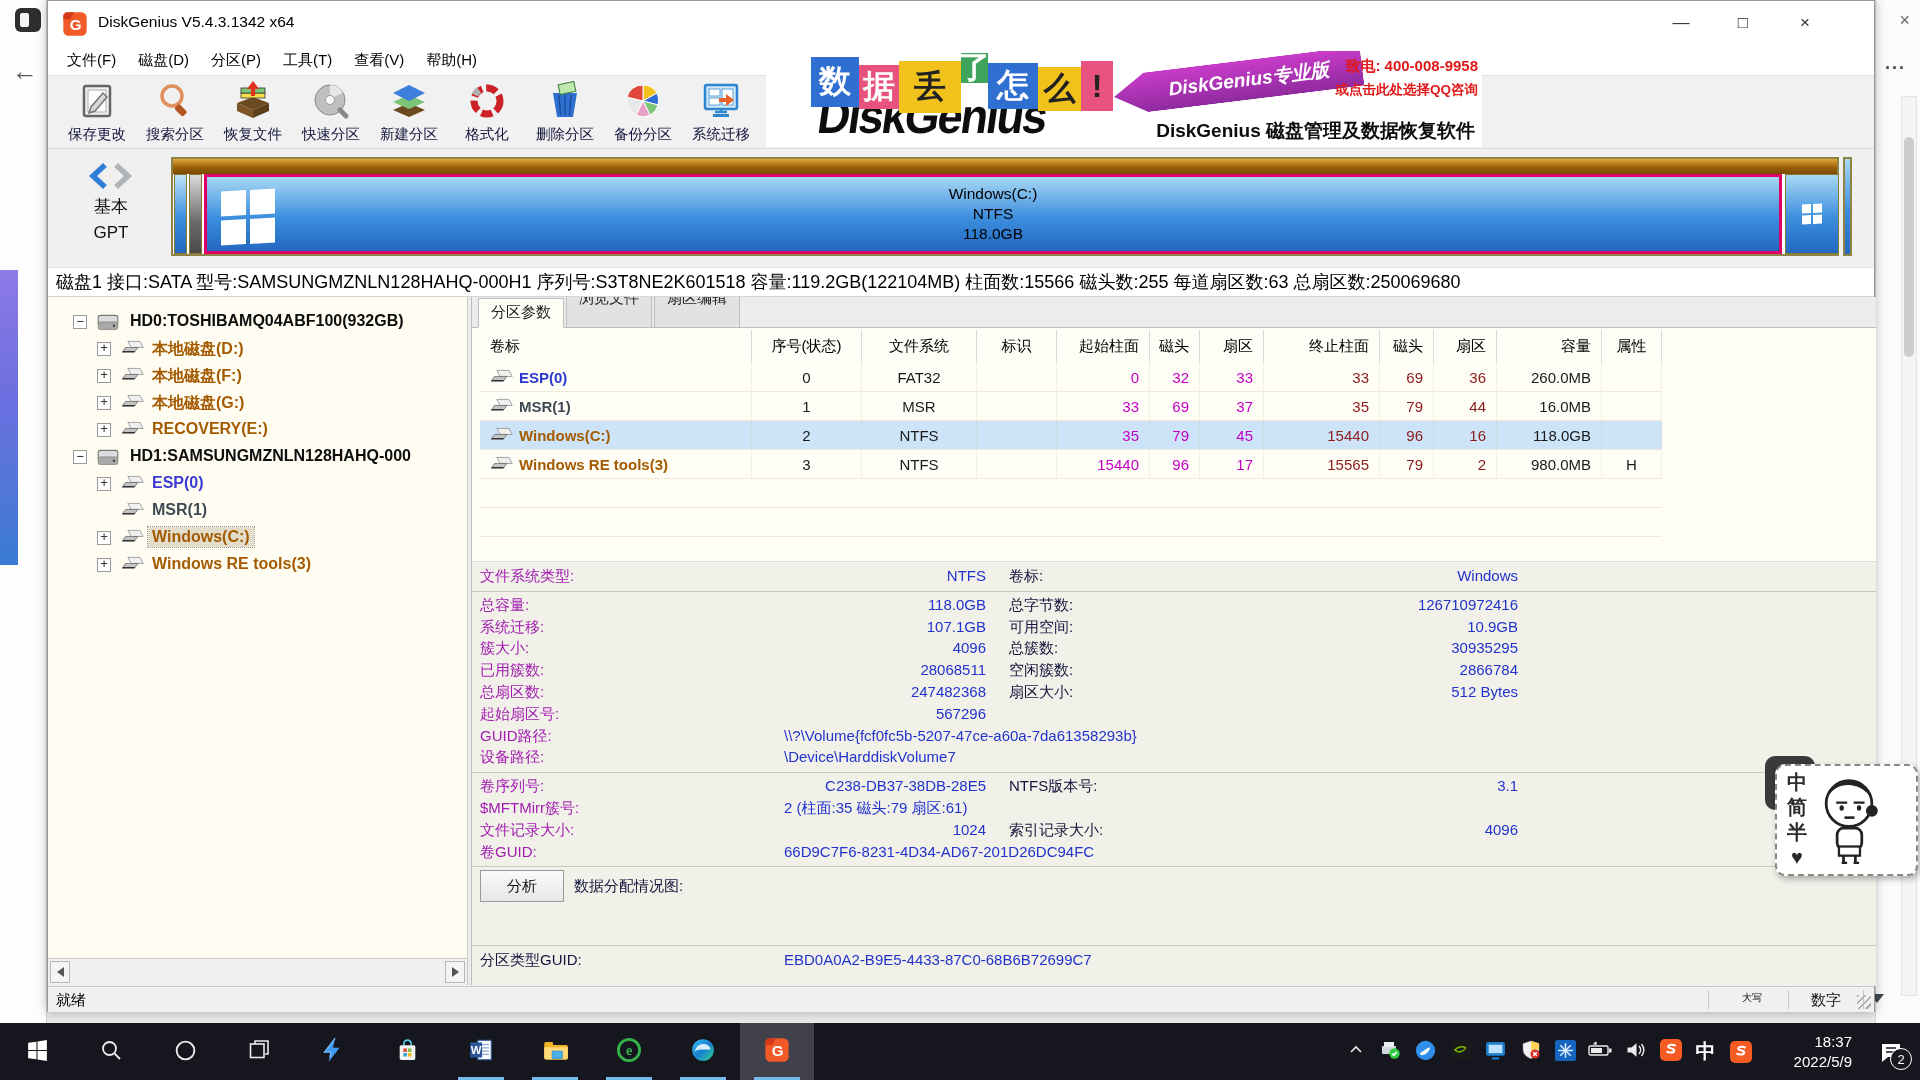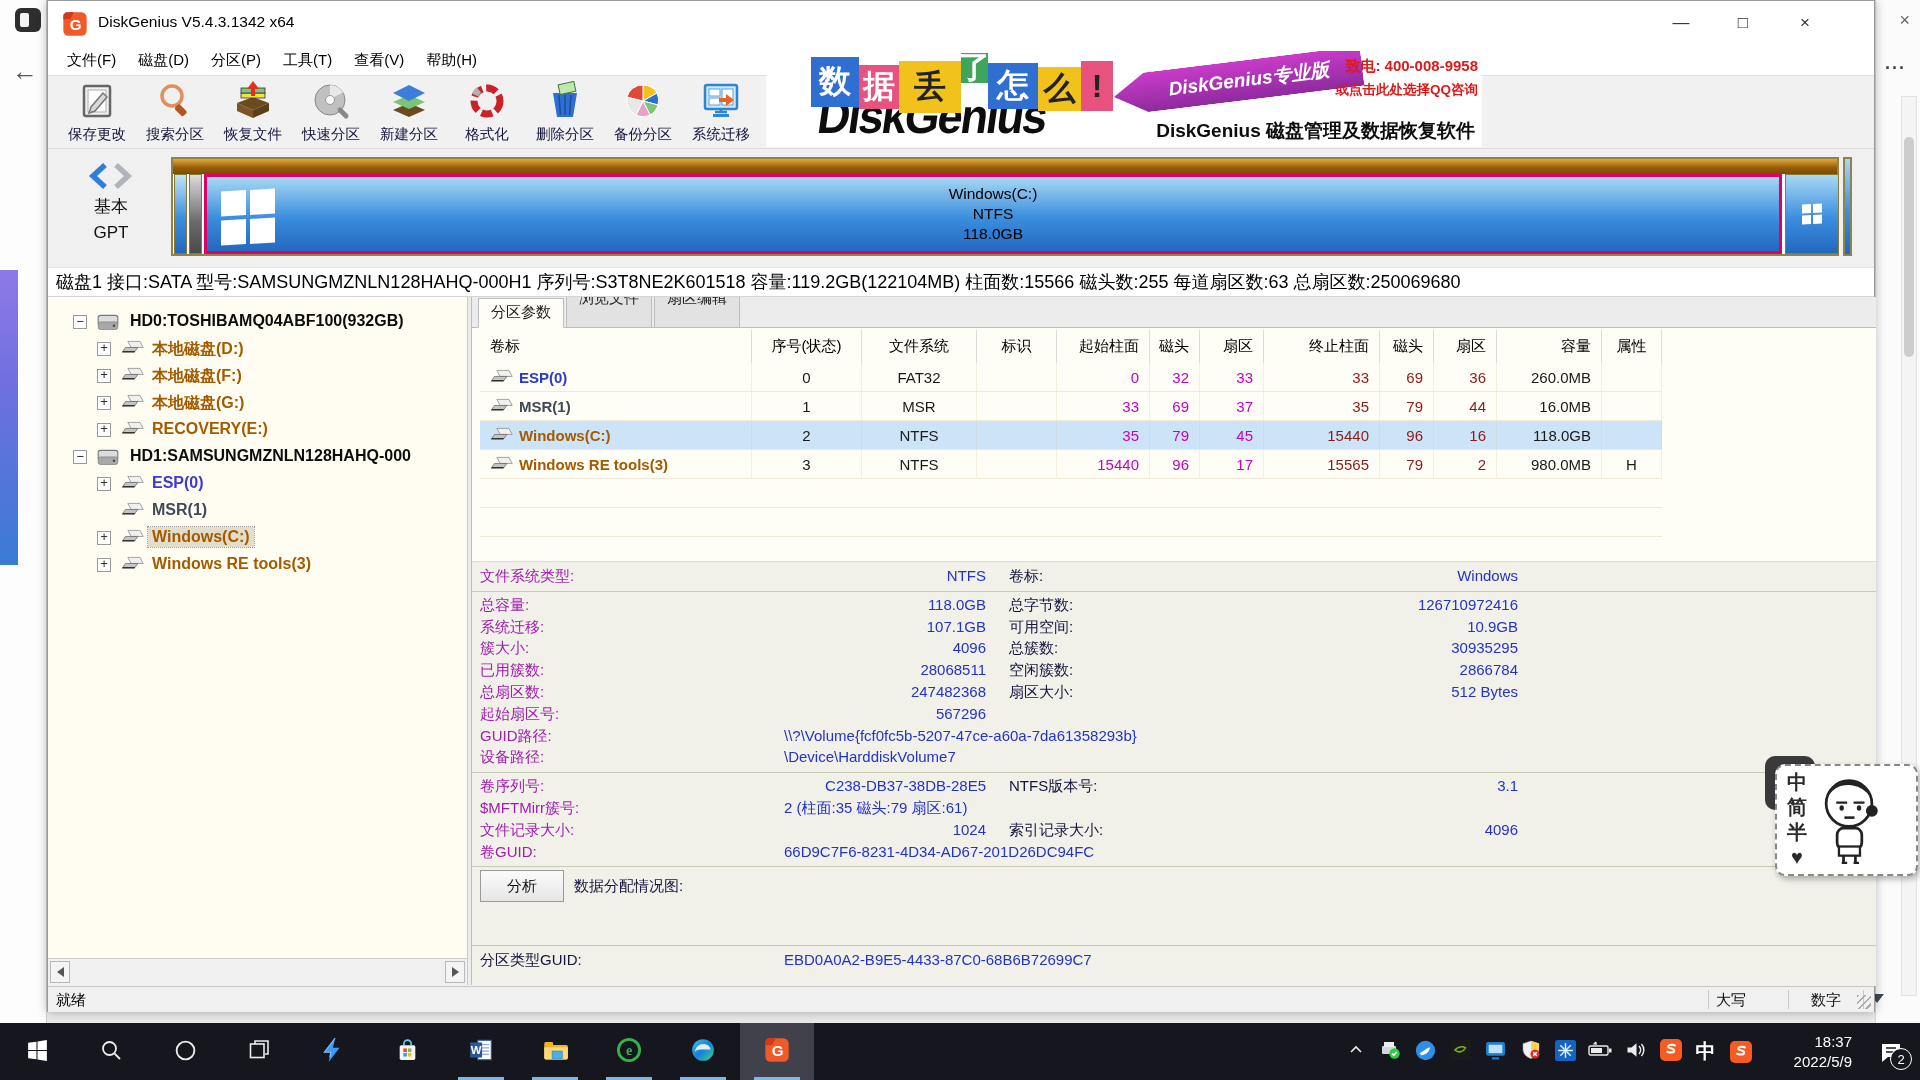--- a/index.html
+++ b/index.html
@@ -115,21 +115,21 @@
   border:1px solid #9a9a9a;font-size:15px;color:#111;display:flex;align-items:center;justify-content:center}
 .alloc-label{position:absolute;left:102px;top:7px;font-size:15px;color:#14143c}
 .alloc-space{height:36px}
 .d-bottom{position:relative;height:24px}
 .d-bottom .bl{position:absolute;left:8px;top:2px;font-size:15px;color:#14143c}
 .d-bottom .bv{position:absolute;left:312px;top:2px;font-size:15px;color:#2233cc}
 
 .statusbar{position:absolute;left:0;top:985px;width:100%;height:26px;background:#f0f0f0;border-top:1px solid #c8c8c8}
 .st-ready{position:absolute;left:8px;top:4px;font-size:15px;color:#000}
 .st-sep{position:absolute;top:3px;width:1px;height:19px;background:#c8c8c8}
-.st-caps{position:absolute;left:1668px;top:4px;width:72px;font-size:15px}
+.st-caps{position:absolute;left:1668px;top:4px;width:72px;text-align:center;font-size:10px}
 .st-num{position:absolute;left:1742px;top:4px;width:72px;text-align:center;font-size:15px}
 .grip{position:absolute;right:3px;bottom:3px;width:14px;height:14px;
   background:repeating-linear-gradient(135deg,#aaa 0 2px,transparent 2px 5px)}
 
 .taskbar{position:absolute;left:0;top:1023px;width:1920px;height:57px;background:#16161f;display:flex;align-items:center}
 .tb-apps{display:flex;height:100%}
 .tb-app{position:relative;width:74px;height:100%;display:flex;align-items:center;justify-content:center}
 .tb-app.active{background:#41414b}
 .tb-app.open::after{content:"";position:absolute;left:14px;bottom:0;width:46px;height:3px;background:#76b9ed}
 .tb-tray{position:absolute;right:0;top:0;height:100%;display:flex;align-items:center}

